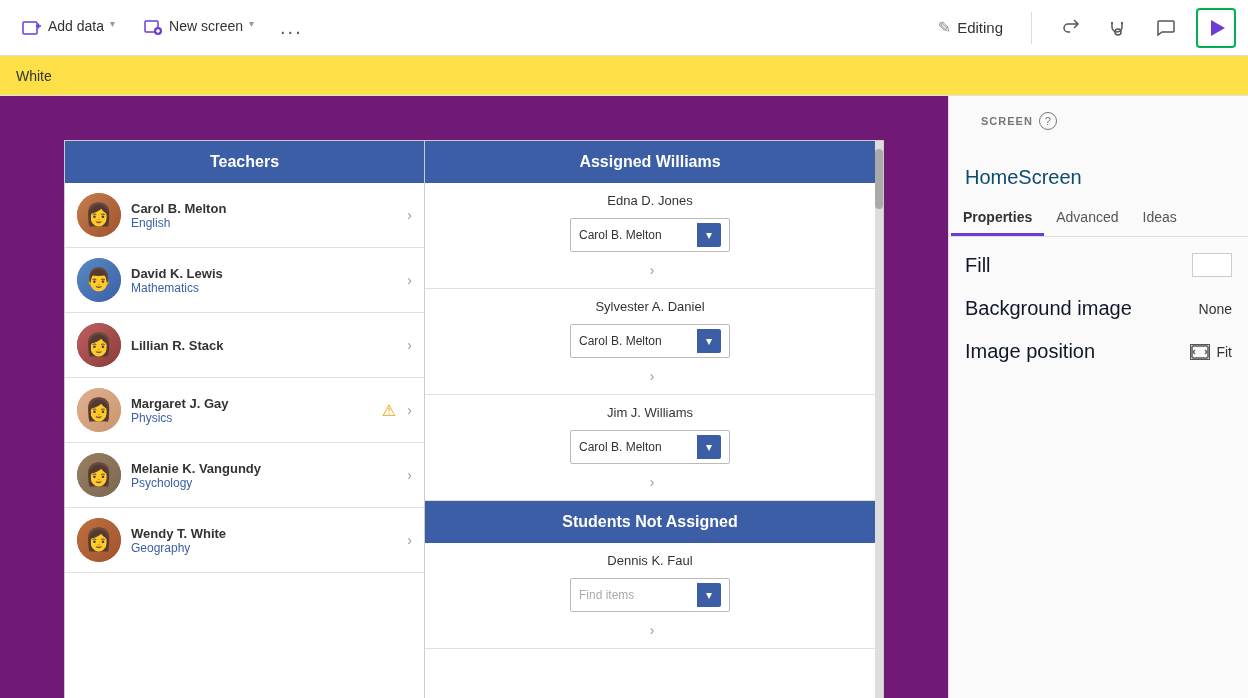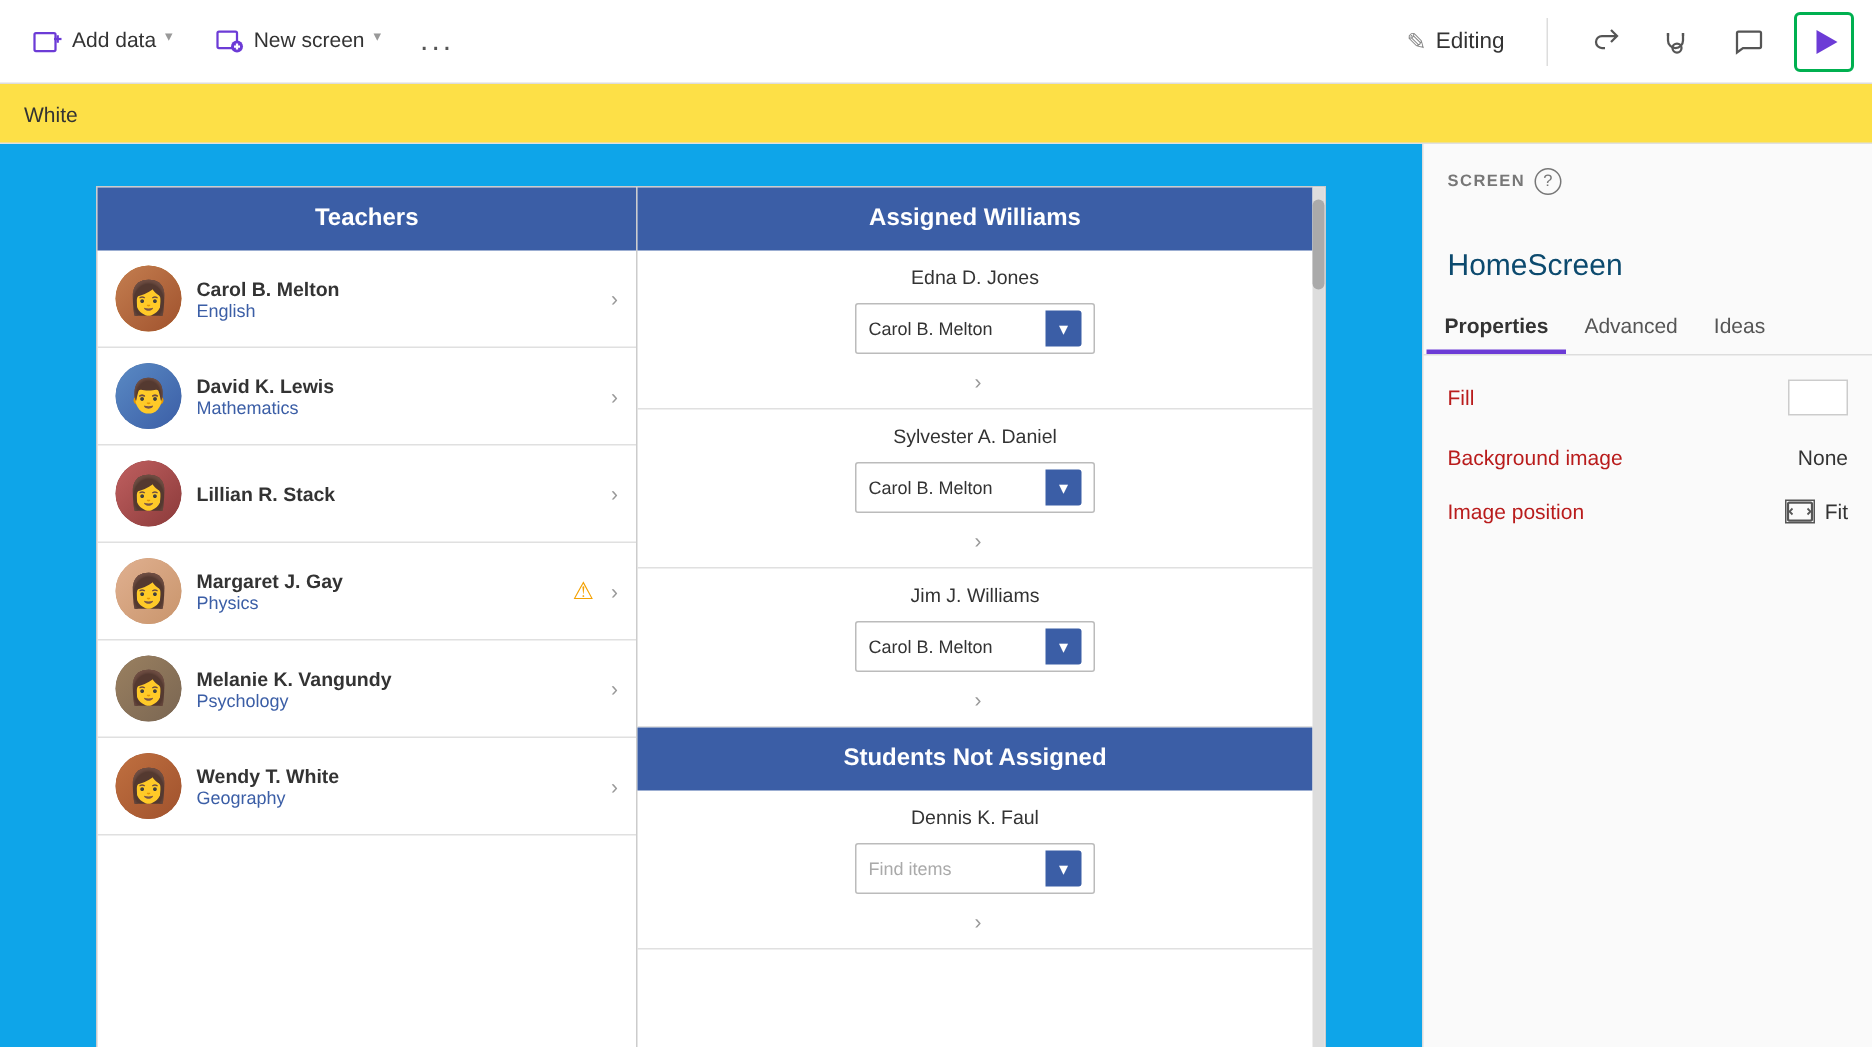--- a/index.html
+++ b/index.html
@@ -106,25 +106,25 @@
     
     #main {
       display: flex;
       flex: 1;
       overflow: hidden;
     }
 
     
     #canvas {
       flex: 1;
-      background: #0ea5e9;
+      background: #701a75;
       display: flex;
       align-items: flex-start;
       justify-content: center;
-      padding: 28px 20px;
+      padding: 44px 20px;
       overflow: hidden;
     }
 
     
     #app-frame {
       display: flex;
       flex-direction: row;
       width: 820px;
       border: 1px solid #ccc;
       background: #fff;
@@ -268,21 +268,21 @@
     
     #right-panel {
       width: 300px;
       flex-shrink: 0;
       background: #fafafa;
       border-left: 1px solid #ddd;
       display: flex;
       flex-direction: column;
     }
     .rp-screen-label {
-      padding: 16px 16px 4px;
+      padding: 16px 32px 4px;
       display: flex;
       align-items: center;
       gap: 6px;
     }
     .rp-screen-text {
       font-size: 11px;
       font-weight: 600;
       color: #777;
       letter-spacing: 1px;
       text-transform: uppercase;
@@ -327,22 +327,22 @@
       display: flex;
       flex-direction: column;
       gap: 20px;
     }
     .rp-prop-row {
       display: flex;
       align-items: center;
       justify-content: space-between;
     }
     .rp-prop-label {
-      font-size: 14px;
-      color: #b91c1c;
+      font-size: 20px;
+      color: #0f172a;
     }
     .rp-prop-value {
       font-size: 14px;
       color: #333;
       display: flex;
       align-items: center;
       gap: 6px;
     }
     .rp-prop-swatch {
       width: 40px;

